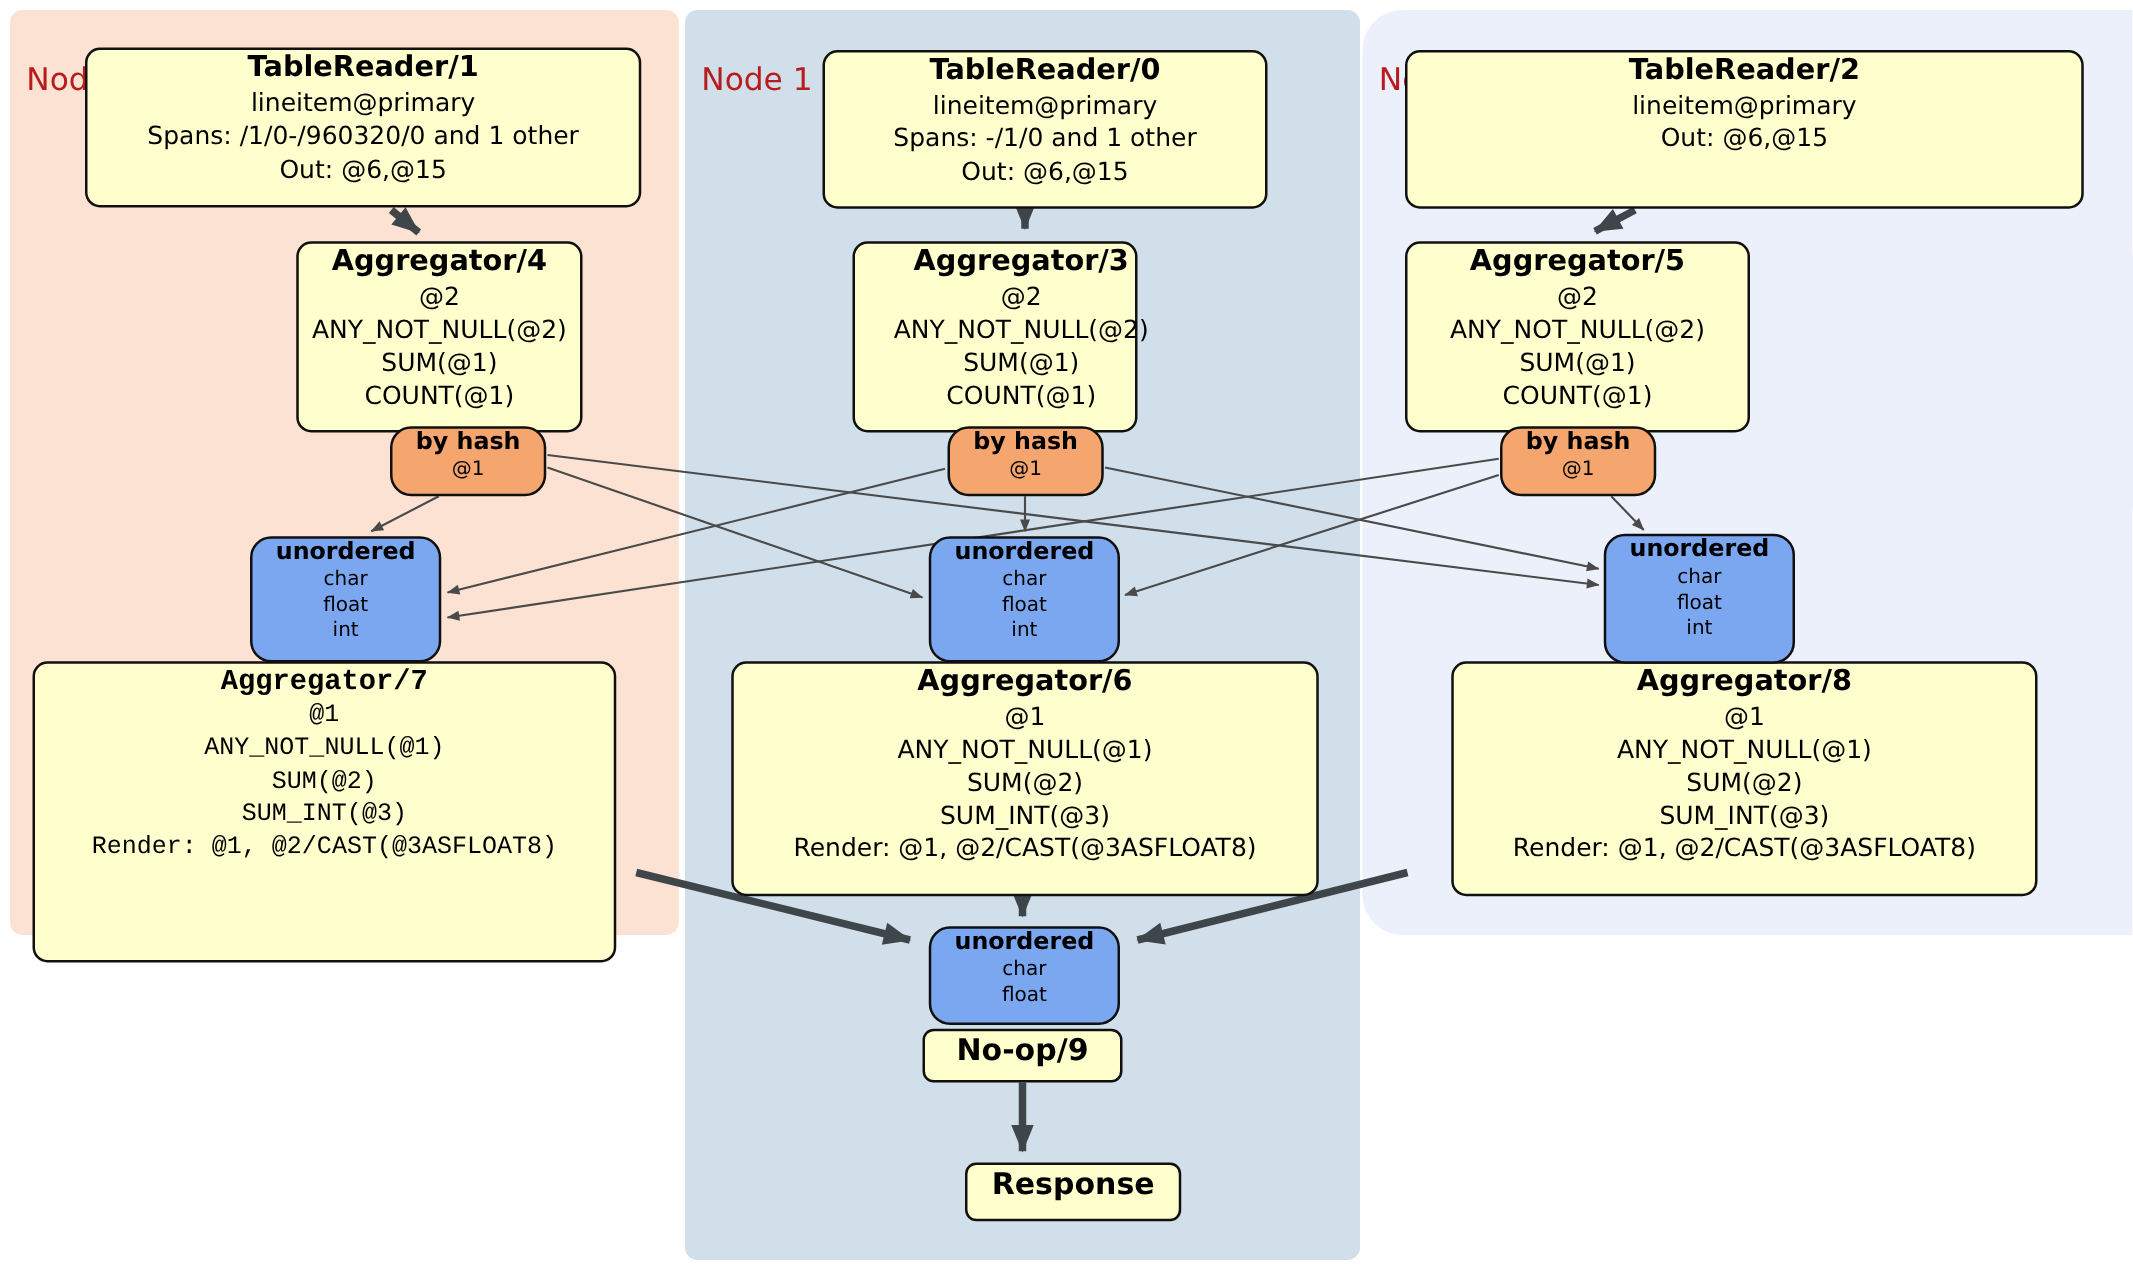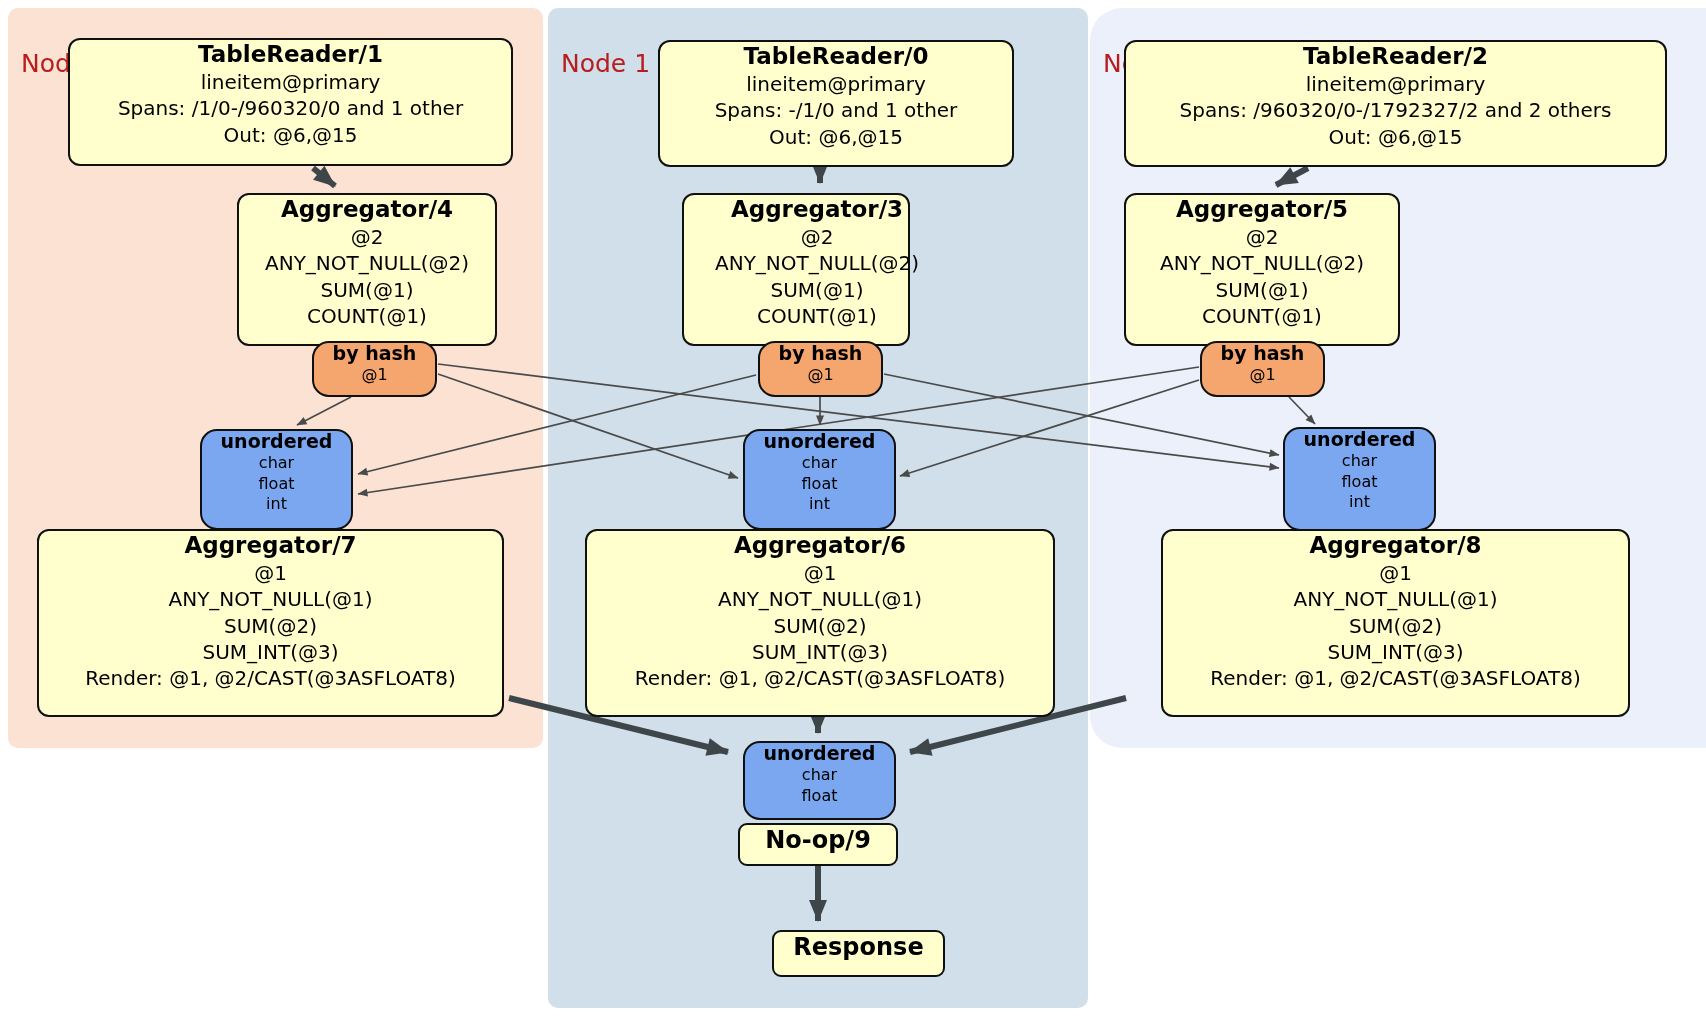--- a/index.html
+++ b/index.html
@@ -99,41 +99,41 @@
     </g>
   </svg>
 
   <div class="box" style="left:68px;top:38px;width:445px;height:128px;">
     <div class="t">TableReader/1</div>
     <div>lineitem@primary</div>
     <div>Spans: /1/0-/960320/0 and 1 other</div>
     <div>Out: @6,@15</div>
   </div>
 
-  <div class="box" style="left:237px;top:193px;width:260px;height:153px;">
+  <div class="box" style="left:237px;top:193px;width:229px;height:153px;">
     <div class="t">Aggregator/4</div>
     <div>@2</div>
     <div>ANY_NOT_NULL(@2)</div>
     <div>SUM(@1)</div>
     <div>COUNT(@1)</div>
   </div>
 
   <div class="box capsule router" style="left:312px;top:341px;width:125px;height:56px;">
     <div class="t">by hash</div>
     <div>@1</div>
   </div>
 
   <div class="box capsule sync" style="left:200px;top:429px;width:153px;height:101px;">
     <div class="t">unordered</div>
     <div>char</div>
     <div>float</div>
     <div>int</div>
   </div>
 
-  <div class="box" style="left:37px;top:529px;width:467px;height:188px;">
+  <div class="box" style="left:26px;top:529px;width:467px;height:241px;font-family:Liberation Mono, monospace;">
     <div class="t">Aggregator/7</div>
     <div>@1</div>
     <div>ANY_NOT_NULL(@1)</div>
     <div>SUM(@2)</div>
     <div>SUM_INT(@3)</div>
     <div>Render: @1, @2/CAST(@3ASFLOAT8)</div>
   </div>
 
   <div class="box" style="left:658px;top:40px;width:356px;height:127px;">
     <div class="t">TableReader/0</div>
@@ -167,21 +167,20 @@
     <div>@1</div>
     <div>ANY_NOT_NULL(@1)</div>
     <div>SUM(@2)</div>
     <div>SUM_INT(@3)</div>
     <div>Render: @1, @2/CAST(@3ASFLOAT8)</div>
   </div>
 
   <div class="box" style="left:1124px;top:40px;width:543px;height:127px;">
     <div class="t">TableReader/2</div>
     <div>lineitem@primary</div>
-    <div>Spans: /960320/0-/1792327/2 and 2 others</div>
     <div>Out: @6,@15</div>
   </div>
 
   <div class="box" style="left:1124px;top:193px;width:276px;height:153px;">
     <div class="t">Aggregator/5</div>
     <div>@2</div>
     <div>ANY_NOT_NULL(@2)</div>
     <div>SUM(@1)</div>
     <div>COUNT(@1)</div>
   </div>

